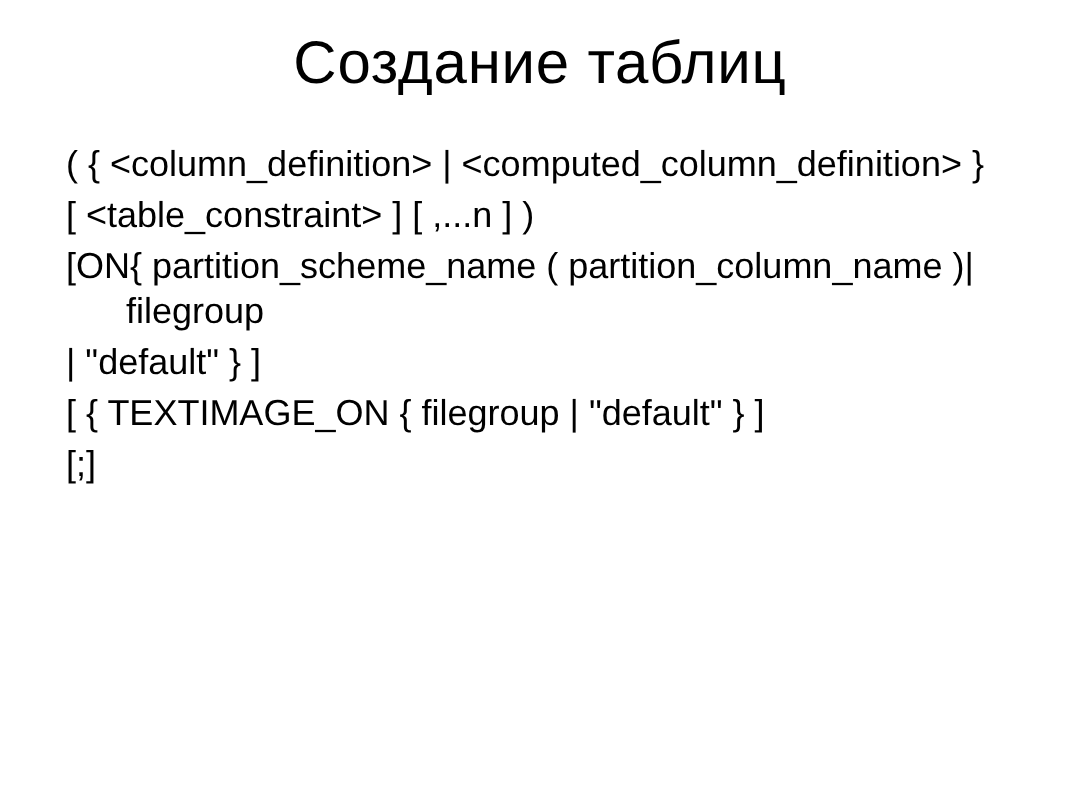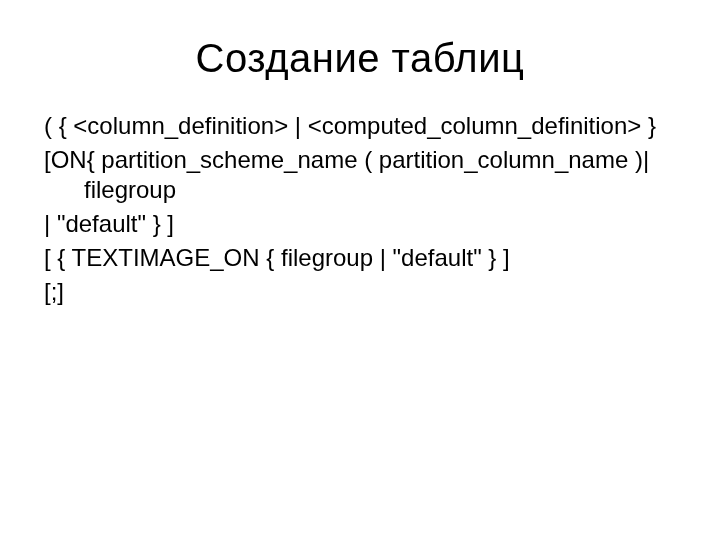--- a/index.html
+++ b/index.html
@@ -8,21 +8,21 @@
     width: 720px;
     height: 540px;
     background: #ffffff;
     font-family: Arial, Helvetica, sans-serif;
     color: #000000;
   }
   .slide {
     box-sizing: border-box;
     width: 720px;
     height: 540px;
-    padding: 36px 44px 40px 44px;
+    padding: 20px 44px 40px 44px;
   }
   .title {
     text-align: center;
     font-size: 40px;
     font-weight: 400;
     margin: 0 0 30px 0;
     letter-spacing: 0.5px;
   }
   .body {
     font-size: 24px;
@@ -34,18 +34,19 @@
     text-indent: -40px;
   }
 </style>
 </head>
 <body>
 
 <div class="slide">
   <h1 class="title">Создание таблиц</h1>
   <div class="body">
     <p class="para">( { &lt;column_definition&gt; | &lt;computed_column_definition&gt; }</p>
+    <p class="para">[ &lt;table_constraint&gt; ] [ ,...n ] )</p>
     <p class="para">[ON{ partition_scheme_name ( partition_column_name )| filegroup</p>
     <p class="para">| "default" } ]</p>
     <p class="para">[ { TEXTIMAGE_ON { filegroup | "default" } ]</p>
     <p class="para">[;]</p>
   </div>
 </div>
 
 </body></html>

